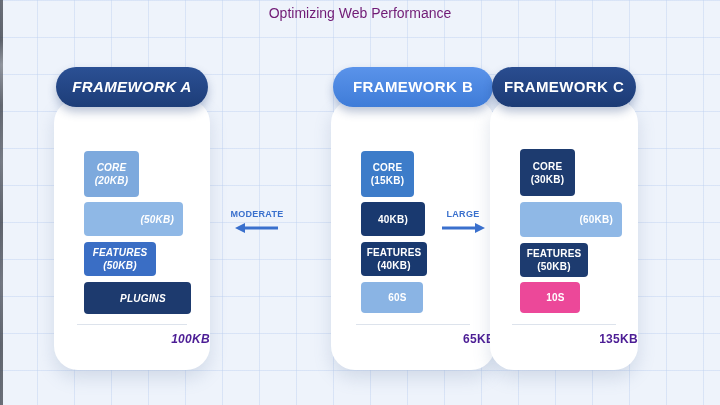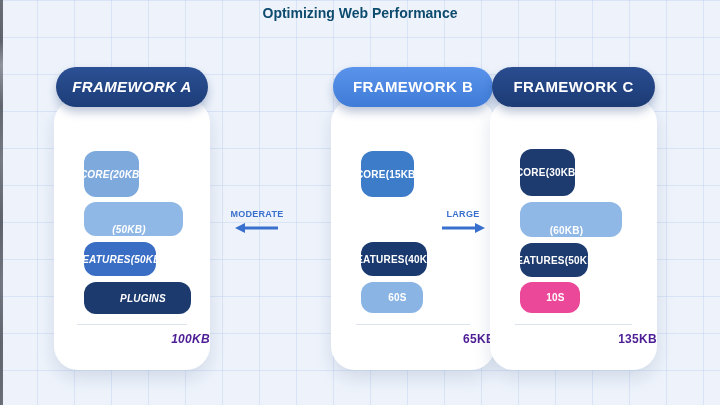--- a/index.html
+++ b/index.html
@@ -13,42 +13,42 @@
       linear-gradient(90deg, rgba(190,210,240,.45) 1px, transparent 1px);
     background-size:37px 37px;
   }
   .edge-artifact {
     position:absolute; left:0; top:0; width:3px; height:405px; z-index:5;
     background:linear-gradient(180deg,#4a4e57 0%,#3c4049 10%,#7a7e86 16%,#41454e 26%,#5a5e67 40%,#3c4049 55%,#555963 70%,#3f434c 85%,#4a4e57 100%);
     opacity:.8;
   }
   .header { position:absolute; left:0; top:2px; width:100%; text-align:center; z-index:2; }
   .title { font-size:20px; font-weight:700; color:#2b3d78; letter-spacing:.3px; }
-  .subtitle { margin-top:3px; font-size:14px; color:#0c4a6e;font-weight:bold; }
+  .subtitle { margin-top:3px; font-size:14px; color:#701a75; }
 
   .cards-row { position:absolute; left:0; top:0; width:720px; height:405px; }
   .framework-col { position:absolute; top:67px; }
   .framework-col.col-0 { left:54px;  width:156px;font-style:italic; }
   .framework-col.col-1 { left:283px; width:164px;margin-left:48px; }
-  .framework-col.col-2 { left:490px; width:167px; }
+  .framework-col.col-2 { left:490px; width:148px; }
 
   .pill {
     position:relative; z-index:3; height:40px; margin:0 2px;
     border-radius:20px; text-align:center; line-height:40px;
     color:#fff; font-size:15px; font-weight:700; letter-spacing:.4px;
     box-shadow:0 5px 10px rgba(30,60,120,.30);
   }
   .card {
     position:relative; z-index:1; margin-top:-8px; height:271px;
     background:#ffffff; border-radius:24px;
     box-shadow:0 8px 18px rgba(96,118,158,.20);
   }
   .bar {
-    position:absolute; left:30px; border-radius:12px;
-    display:flex; justify-content:center;
+    position:absolute; left:30px; border-radius:4px;
+    display:flex; flex-direction:column; justify-content:center;
     color:#ffffff; font-size:10px; font-weight:700; letter-spacing:.2px; line-height:1.3;
   }
   .bar.align-center { align-items:center; text-align:center; }
   .bar.align-left   { align-items:center; padding-left:11px; }
   .bar.align-right  { align-items:flex-end; padding-right:9px; }
   .divider { position:absolute; top:225px; left:15%; width:70%; height:1px; background:#dde3ec; }
   .total {
     position:absolute; top:233px; left:0; width:100%; text-align:right;
     font-size:12px; font-weight:700; color:#4c1d95; letter-spacing:.3px;
   }
@@ -90,20 +90,23 @@
         <div class="total">100KB</div>
       </div>
     </div>
     <div class="framework-col col-1">
       <div class="pill" style="background: linear-gradient(rgb(90, 147, 234), rgb(63, 124, 216));"><div class="" style="display: inline;">FRAMEWORK B</div></div>
       <div class="card">
         <div class="bar align-center" style="top: 52px; width: 53px; height: 46px; background: rgb(61, 124, 201);">
           <div class="">CORE</div>
           <div class="">(15KB)</div>
         </div>
+        <div class="bar align-center" style="top: 103px; width: 64px; height: 34px; background: rgb(25, 57, 111);">
+          <div class="">40KB)</div>
+        </div>
         <div class="bar align-center" style="top: 143px; width: 66px; height: 34px; background: rgb(25, 57, 111);">
           <div class="">FEATURES</div>
           <div class="">(40KB)</div>
         </div>
         <div class="bar align-left" style="top: 183px; width: 62px; height: 31px; background: rgb(138, 180, 228);">
           <div class="">60S</div>
         </div>
         <div class="divider"></div>
         <div class="total">65KB</div>
       </div>

